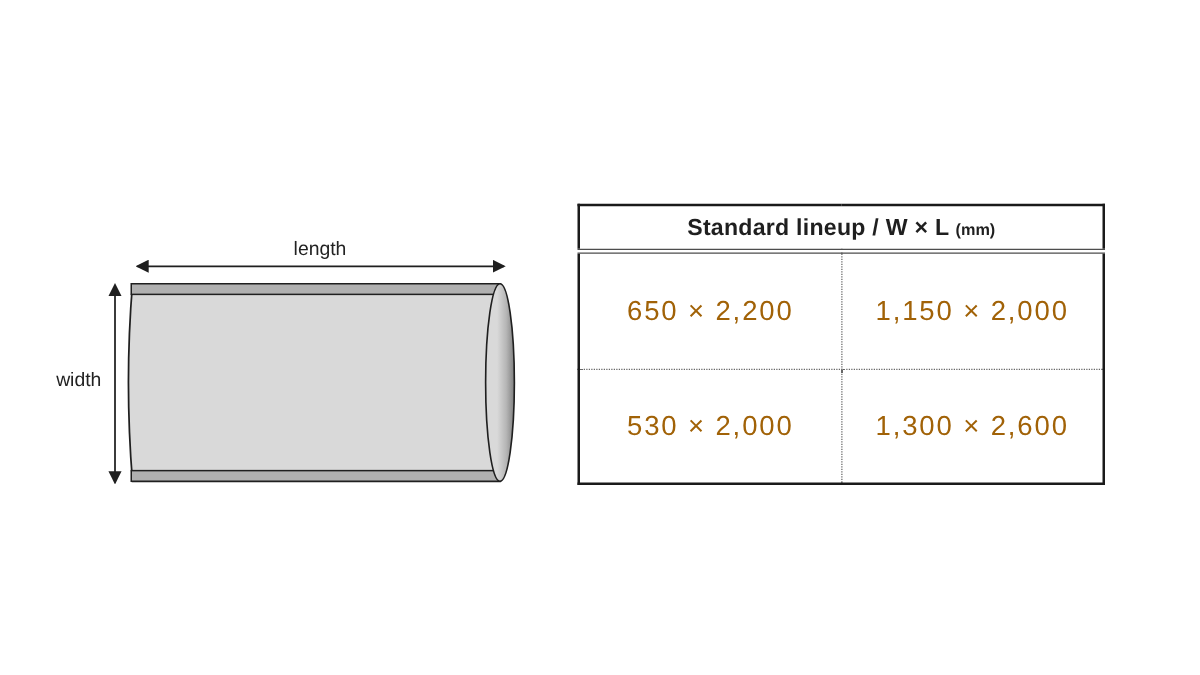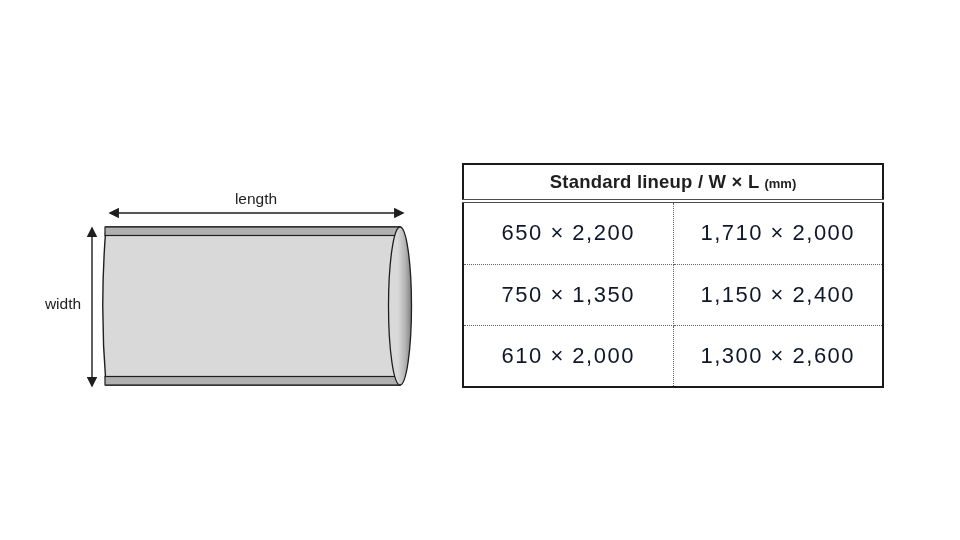--- a/index.html
+++ b/index.html
@@ -53,21 +53,21 @@
     padding: 0;
   }
   table.spec th .unit {
     font-size: 13px;
     font-weight: 600;
     letter-spacing: 0px;
   }
   table.spec td {
     height: 37px;
     font-size: 22px;
-    color: #0f172a;
+    color: #a16207;
     text-align: center;
     vertical-align: middle;
     letter-spacing: 1.5px;
     padding: 0;
   }
   table.spec tbody tr:not(:last-child) td {
     border-bottom: 1px dotted #666666;
   }
   table.spec tbody td:first-child {
     border-right: 1px dotted #666666;
@@ -114,27 +114,23 @@
         <tr>
           <th colspan="2">
             <span>Standard lineup / W × L</span>
             <span class="unit">(mm)</span>
           </th>
         </tr>
       </thead>
       <tbody>
           <tr>
             <td>650 × 2,200</td>
-            <td>1,710 × 2,000</td>
+            <td>1,150 × 2,000</td>
           </tr>
           <tr>
-            <td>750 × 1,350</td>
-            <td>1,150 × 2,400</td>
-          </tr>
-          <tr>
-            <td>610 × 2,000</td>
+            <td>530 × 2,000</td>
             <td>1,300 × 2,600</td>
           </tr>
         </tbody>
     </table>
   </div>
 
 </div>
 
 </body></html>

